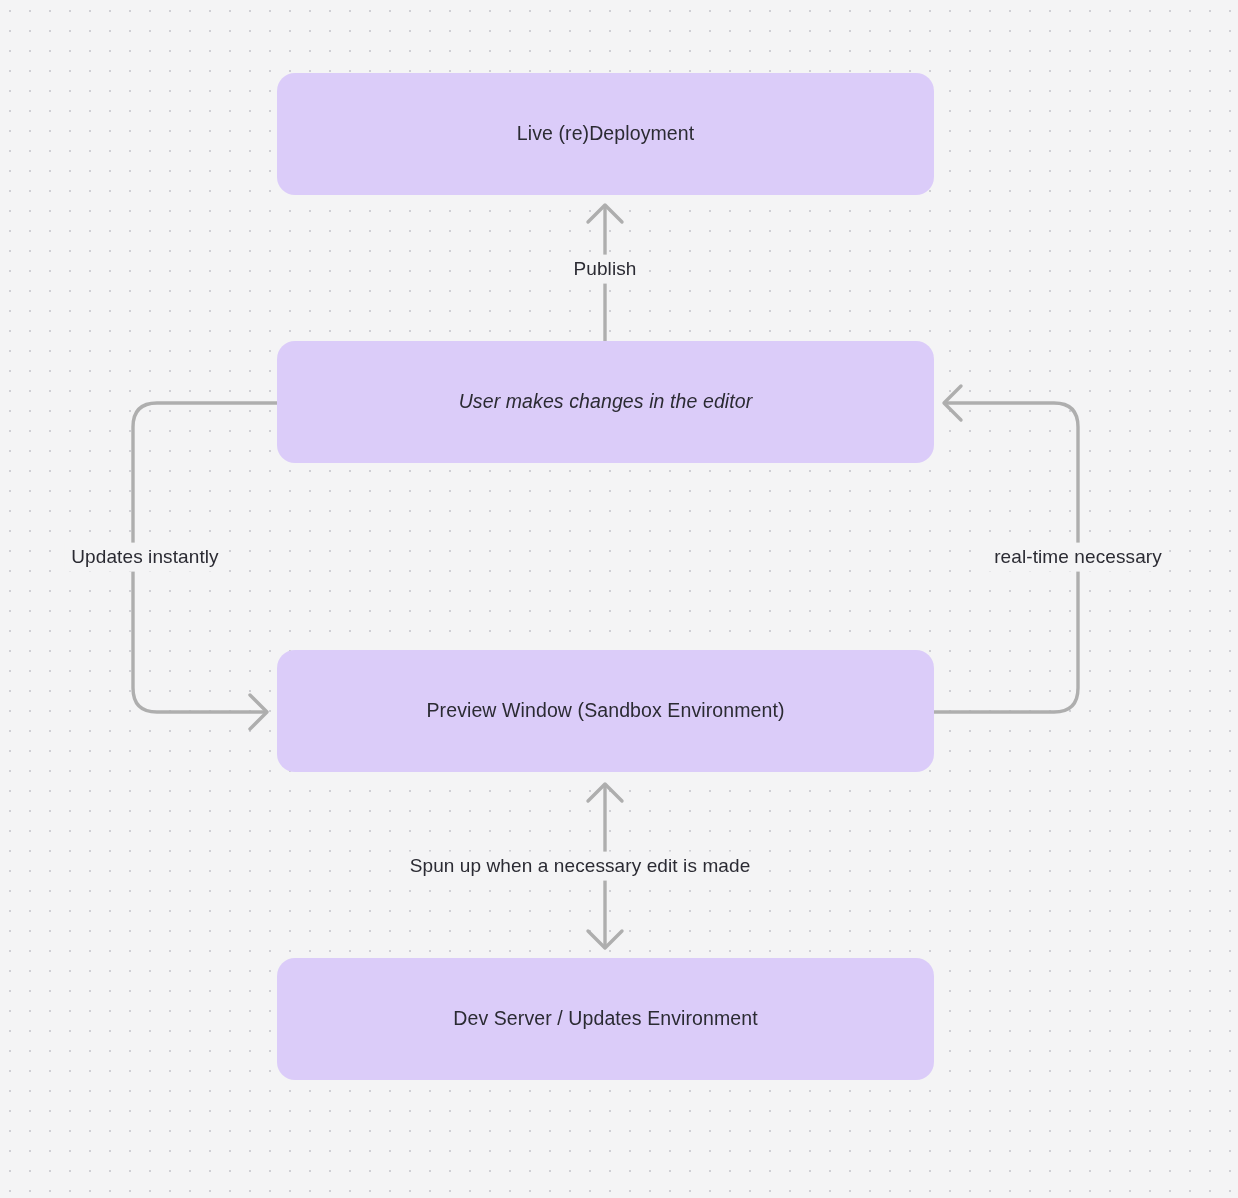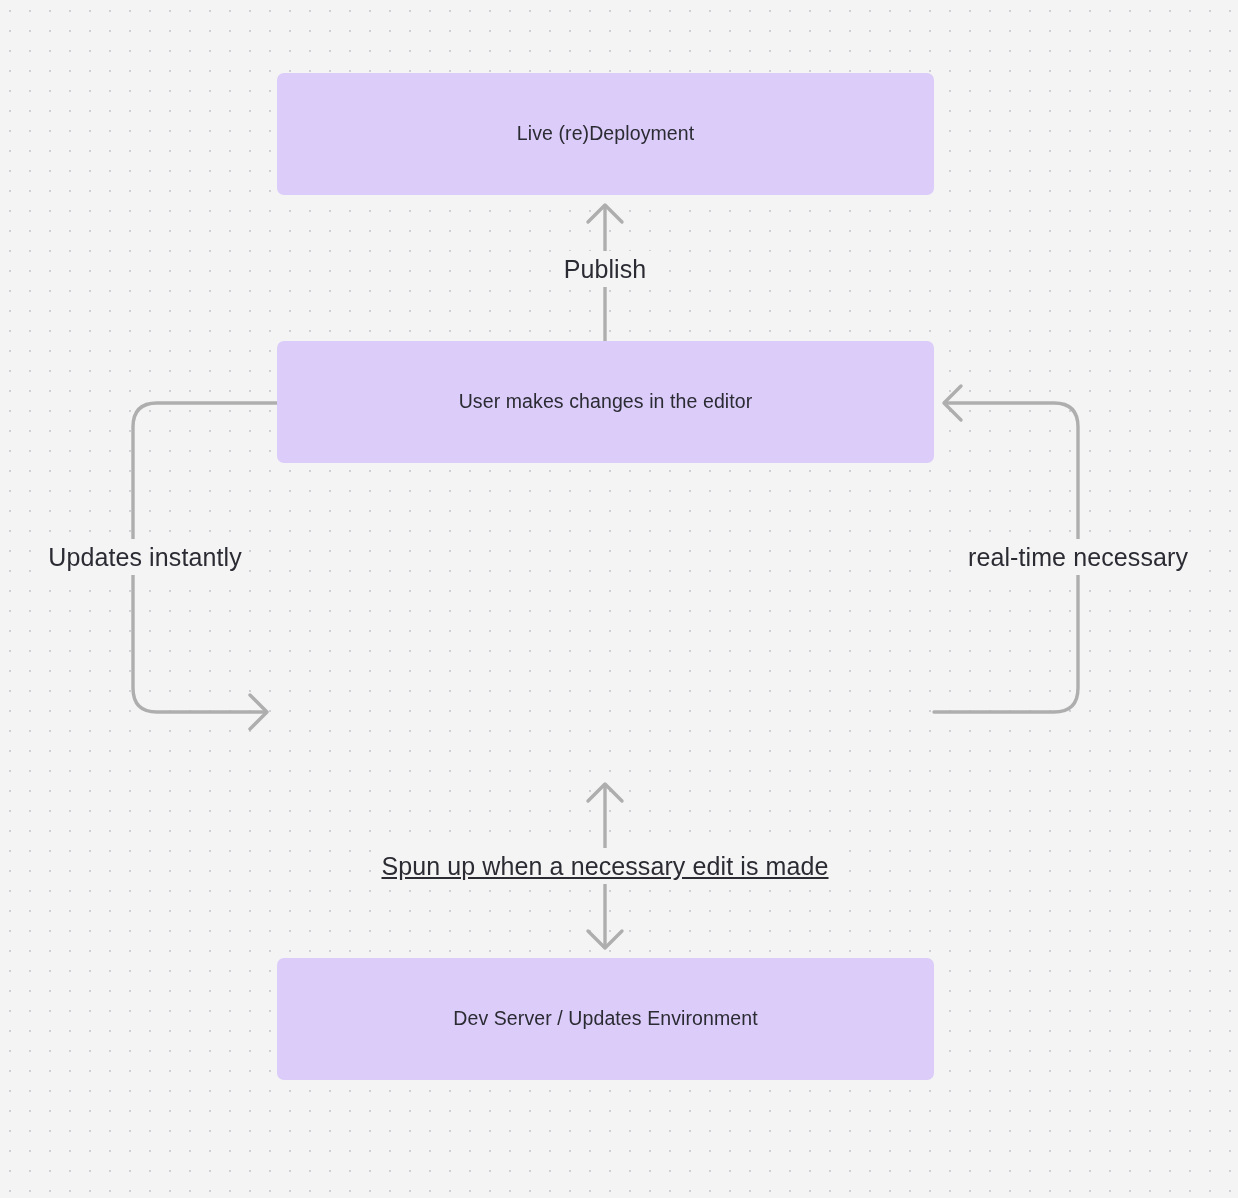--- a/index.html
+++ b/index.html
@@ -32,39 +32,39 @@
     top: 0;
     width: 1238px;
     height: 1198px;
     pointer-events: none;
   }
 
   .node {
     position: absolute;
     box-sizing: border-box;
     background: #dbccf9;
-    border-radius: 7px;
+    border-radius: 18px;
     display: flex;
     align-items: center;
     justify-content: center;
     text-align: center;
     color: #2b2b33;
     font-size: 19.5px;
     letter-spacing: 0.1px;
     line-height: 1.3;
     padding: 6px 14px;
     cursor: pointer;
   }
 
   .edge-label {
     position: absolute;
     transform: translate(-50%, -50%);
     background: #f4f4f5;
     color: #2b2b33;
-    font-size: 25px;
+    font-size: 19px;
     line-height: 1.2;
     white-space: nowrap;
     padding: 3px 7px;
     letter-spacing: 0.1px;
   }
 </style>
 </head>
 <body>
 
 <div id="canvas">
@@ -95,30 +95,33 @@
       <path d="M605,947 L605,785" fill="none" stroke="#aeaeae" stroke-width="3.4" stroke-linecap="round"></path>
       <path d="M588,801 L605,784 L622,801" fill="none" stroke="#aeaeae" stroke-width="3.4" stroke-linecap="round" stroke-linejoin="round"></path>
       <path d="M588,931 L605,948 L622,931" fill="none" stroke="#aeaeae" stroke-width="3.4" stroke-linecap="round" stroke-linejoin="round"></path>
     </g>
   </svg>
 
   <div class="node" style="left:277px; top:73px; width:657px; height:122px;">
     <span>Live (re)Deployment</span>
   </div>
 
-  <div class="node" style="left:277px; top:341px; width:657px; height:122px;">
+  <div class="node" style="left:277px; top:341px; width:657px; height:122px;font-style:italic;">
     <span>User makes changes in the editor</span>
   </div>
 
+  <div class="node" style="left:277px; top:650px; width:657px; height:122px;">
+    <span>Preview Window (Sandbox Environment)</span>
+  </div>
 
   <div class="node" style="left:277px; top:958px; width:657px; height:122px;">
     <span>Dev Server / Updates Environment</span>
   </div>
 
   <div class="edge-label" style="left:605px; top:269px;">Publish</div>
 
   <div class="edge-label" style="left:133px; top:557px;margin-left:12px;">Updates instantly</div>
 
   <div class="edge-label" style="left:1078px; top:557px;">real-time necessary</div>
 
-  <div class="edge-label" style="left:605px; top:866px;text-decoration:underline;">Spun up when a necessary edit is made</div>
+  <div class="edge-label" style="left:580px; top:866px;">Spun up when a necessary edit is made</div>
 
 </div>
 
 </body></html>

